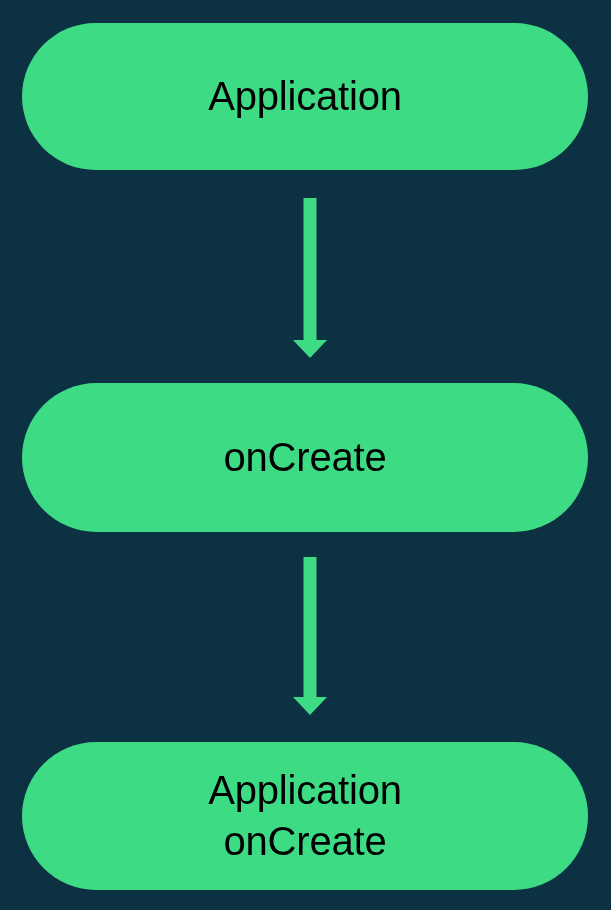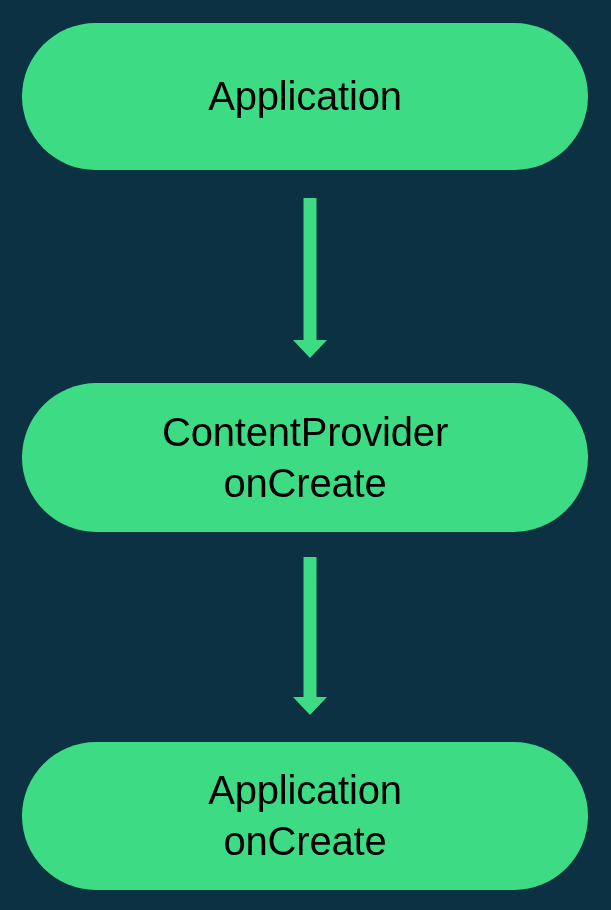--- a/index.html
+++ b/index.html
@@ -63,21 +63,20 @@
     <div class="node-line">Application</div>
   </div>
 
   <div class="arrow" id="arrow-1">
     <svg width="36" height="160" viewBox="0 0 36 160" xmlns="http://www.w3.org/2000/svg">
       <path d="M 11.5 0 L 24.5 0 L 24.5 142 L 35 142 L 18 160 L 1 142 L 11.5 142 Z" fill="#3ddc84"></path>
     </svg>
   </div>
 
   <div class="node" id="node-2">
-    <div class="node-line">ContentProvider</div>
     <div class="node-line">onCreate</div>
   </div>
 
   <div class="arrow" id="arrow-2">
     <svg width="36" height="158" viewBox="0 0 36 158" xmlns="http://www.w3.org/2000/svg">
       <path d="M 11.5 0 L 24.5 0 L 24.5 140 L 35 140 L 18 158 L 1 140 L 11.5 140 Z" fill="#3ddc84"></path>
     </svg>
   </div>
 
   <div class="node" id="node-3">

